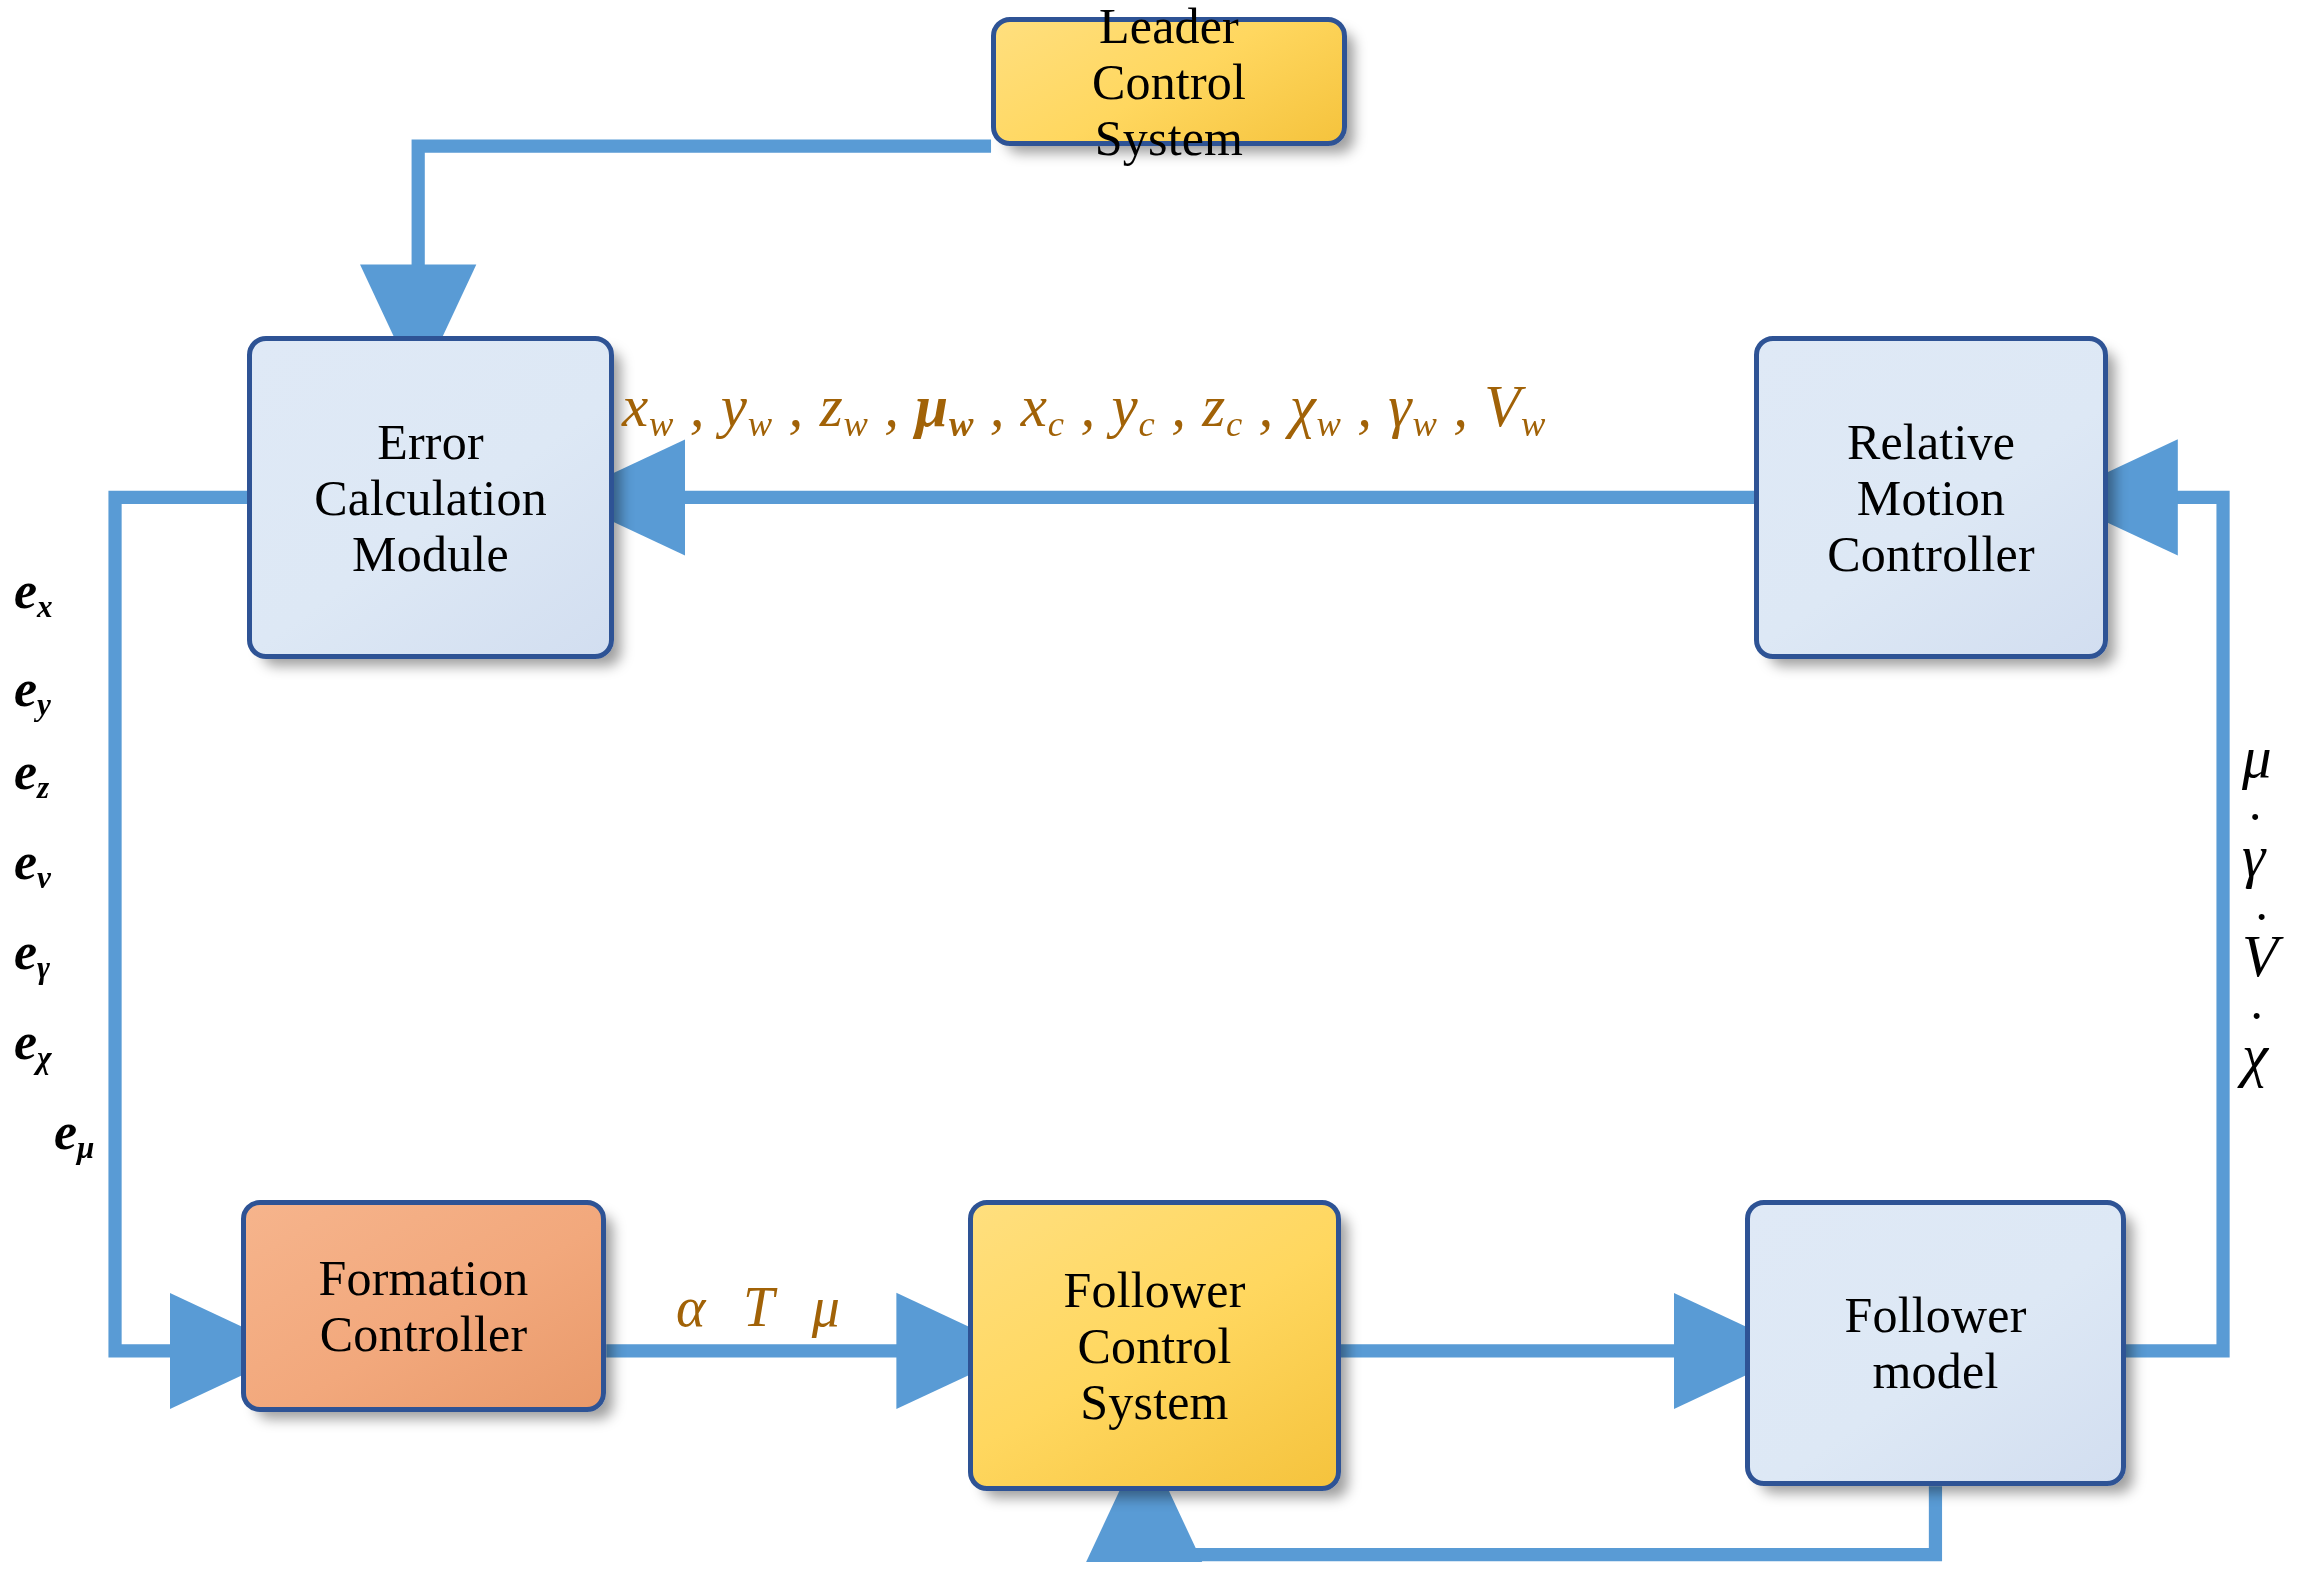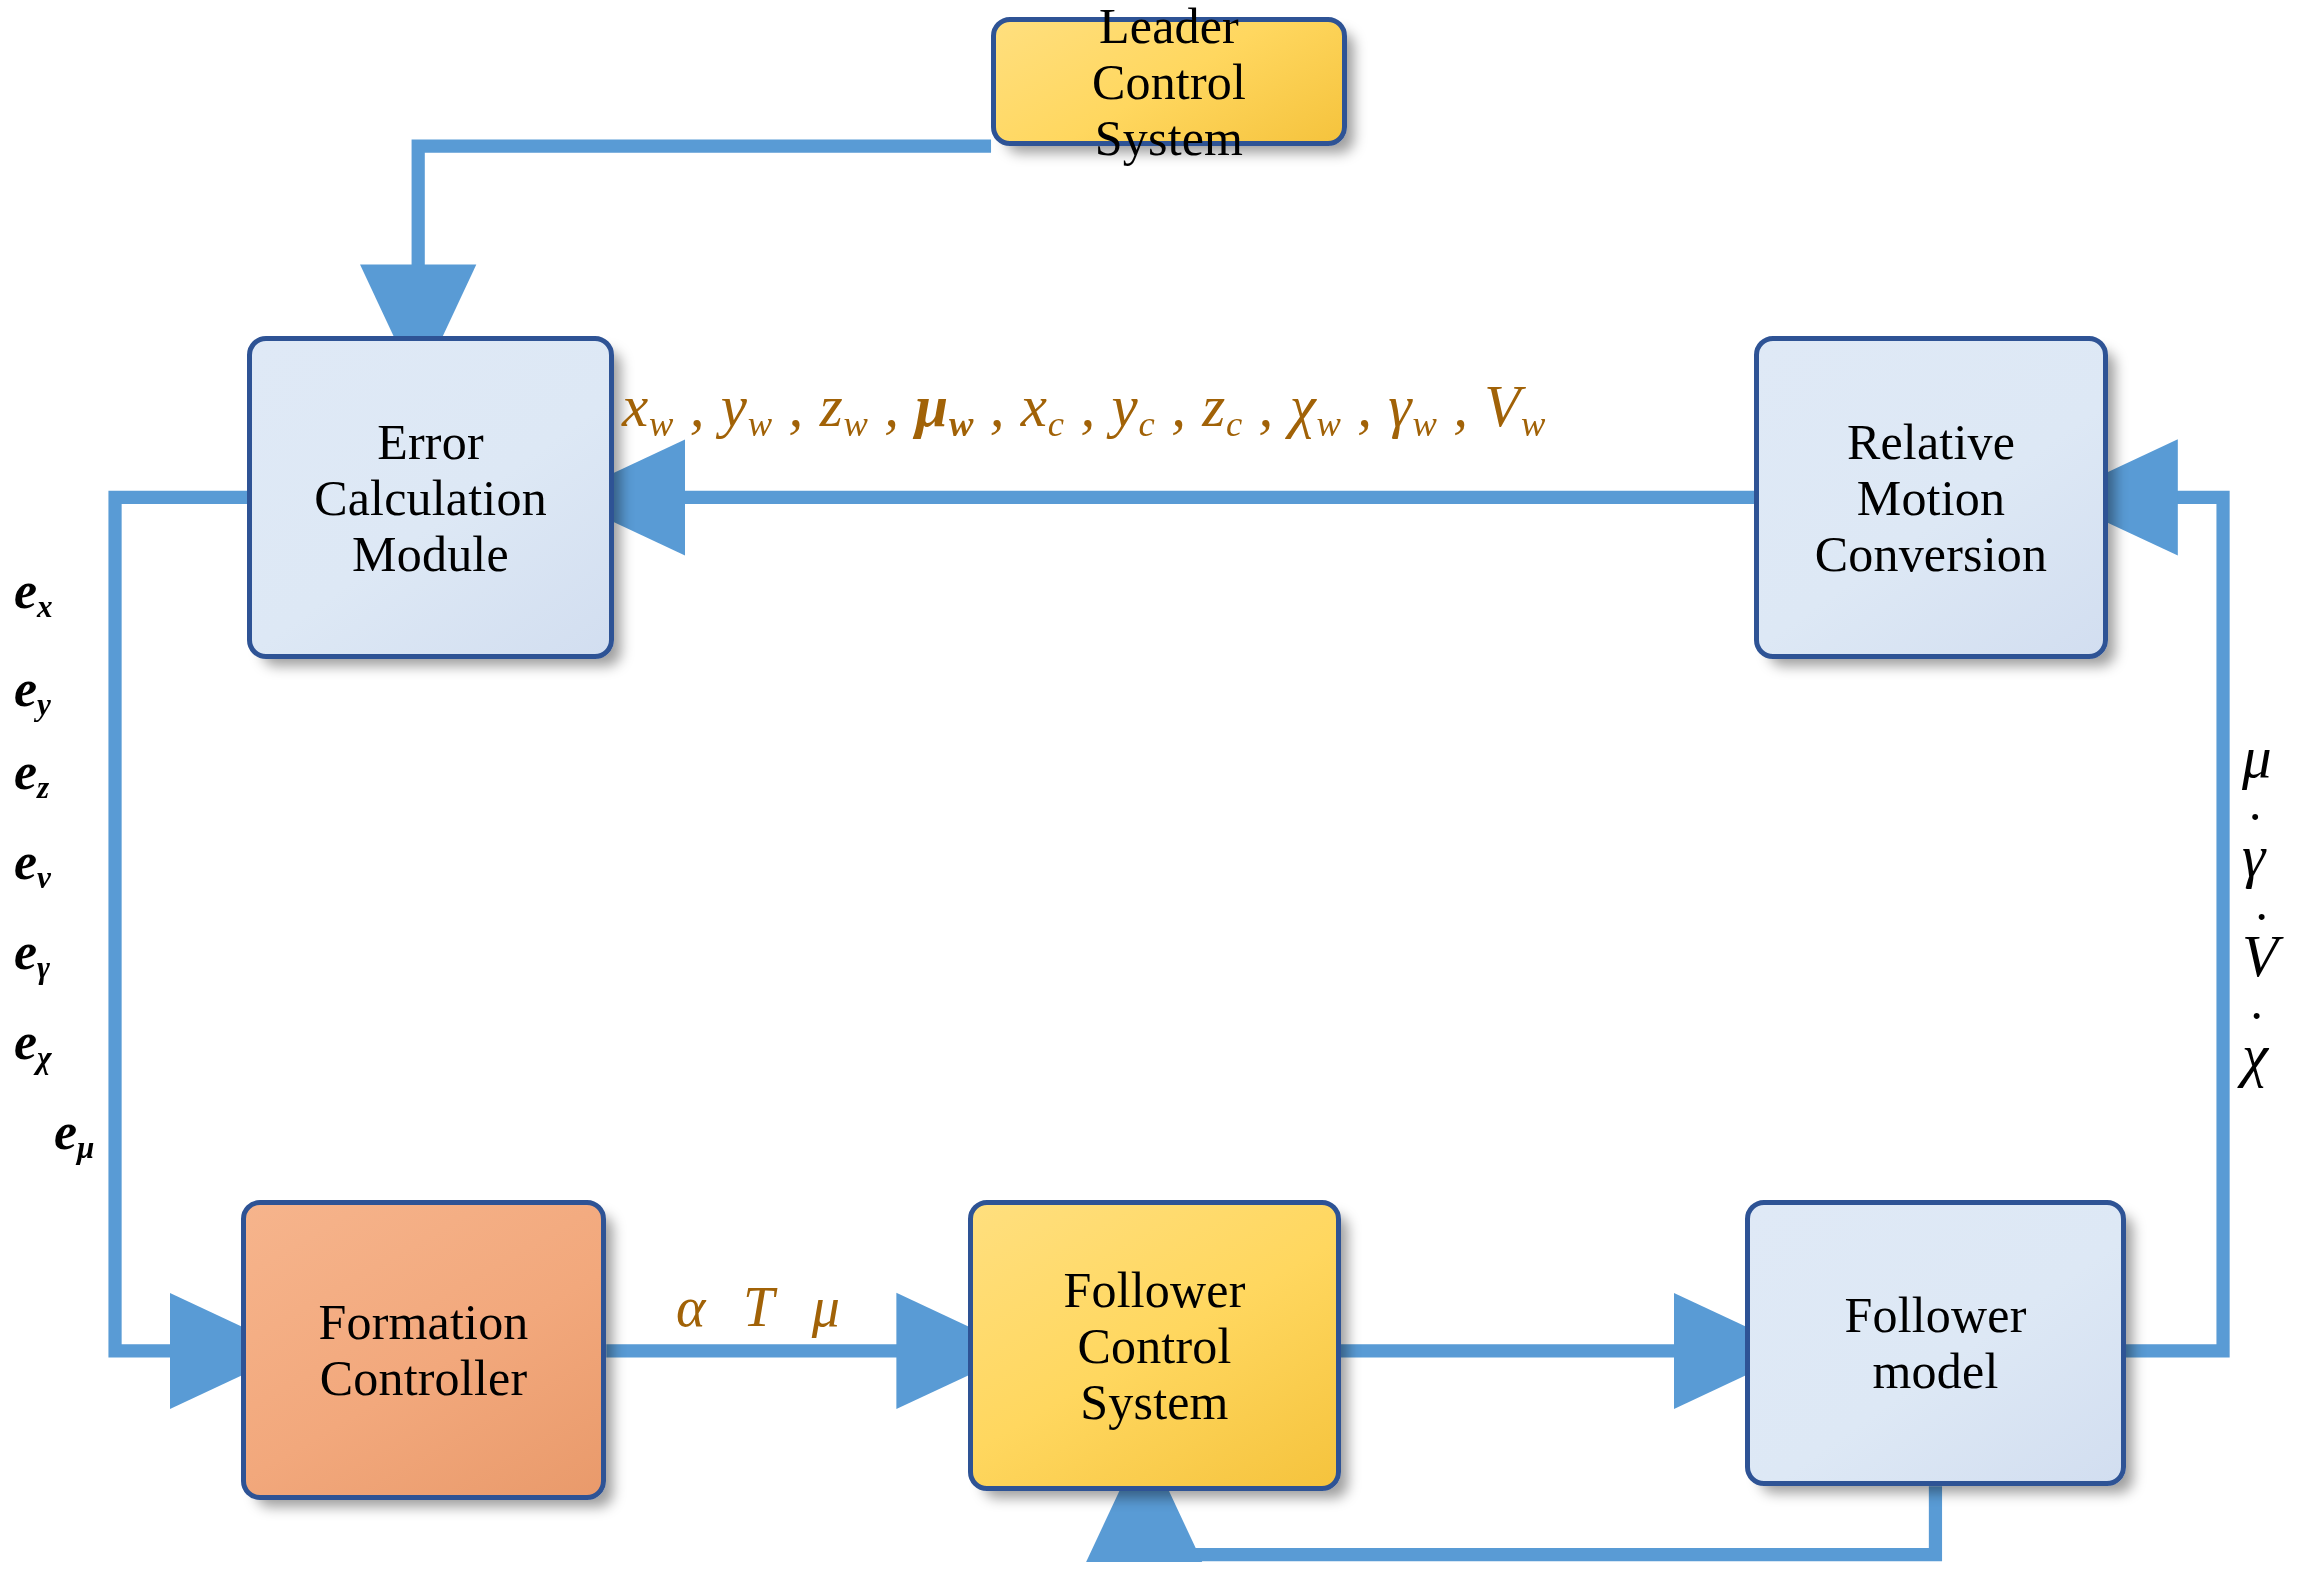--- a/index.html
+++ b/index.html
@@ -147,24 +147,24 @@
 
   <div class="node blue" id="node-error" style="left:247px; top:336px; width:367px; height:323px;">
     <span class="node-label">Error
 Calculation
 Module</span>
   </div>
 
   <div class="node blue" id="node-relative" style="left:1754px; top:336px; width:354px; height:323px;">
     <span class="node-label">Relative
 Motion
-Conversion</span>
-  </div>
-
-  <div class="node orange" id="node-formation" style="left:241px; top:1200px; width:365px; height:300px;">
+Controller</span>
+  </div>
+
+  <div class="node orange" id="node-formation" style="left:241px; top:1200px; width:365px; height:212px;">
     <span class="node-label">Formation
 Controller</span>
   </div>
 
   <div class="node yellow" id="node-followerctrl" style="left:968px; top:1200px; width:373px; height:291px;">
     <span class="node-label">Follower
 Control
 System</span>
   </div>
 

